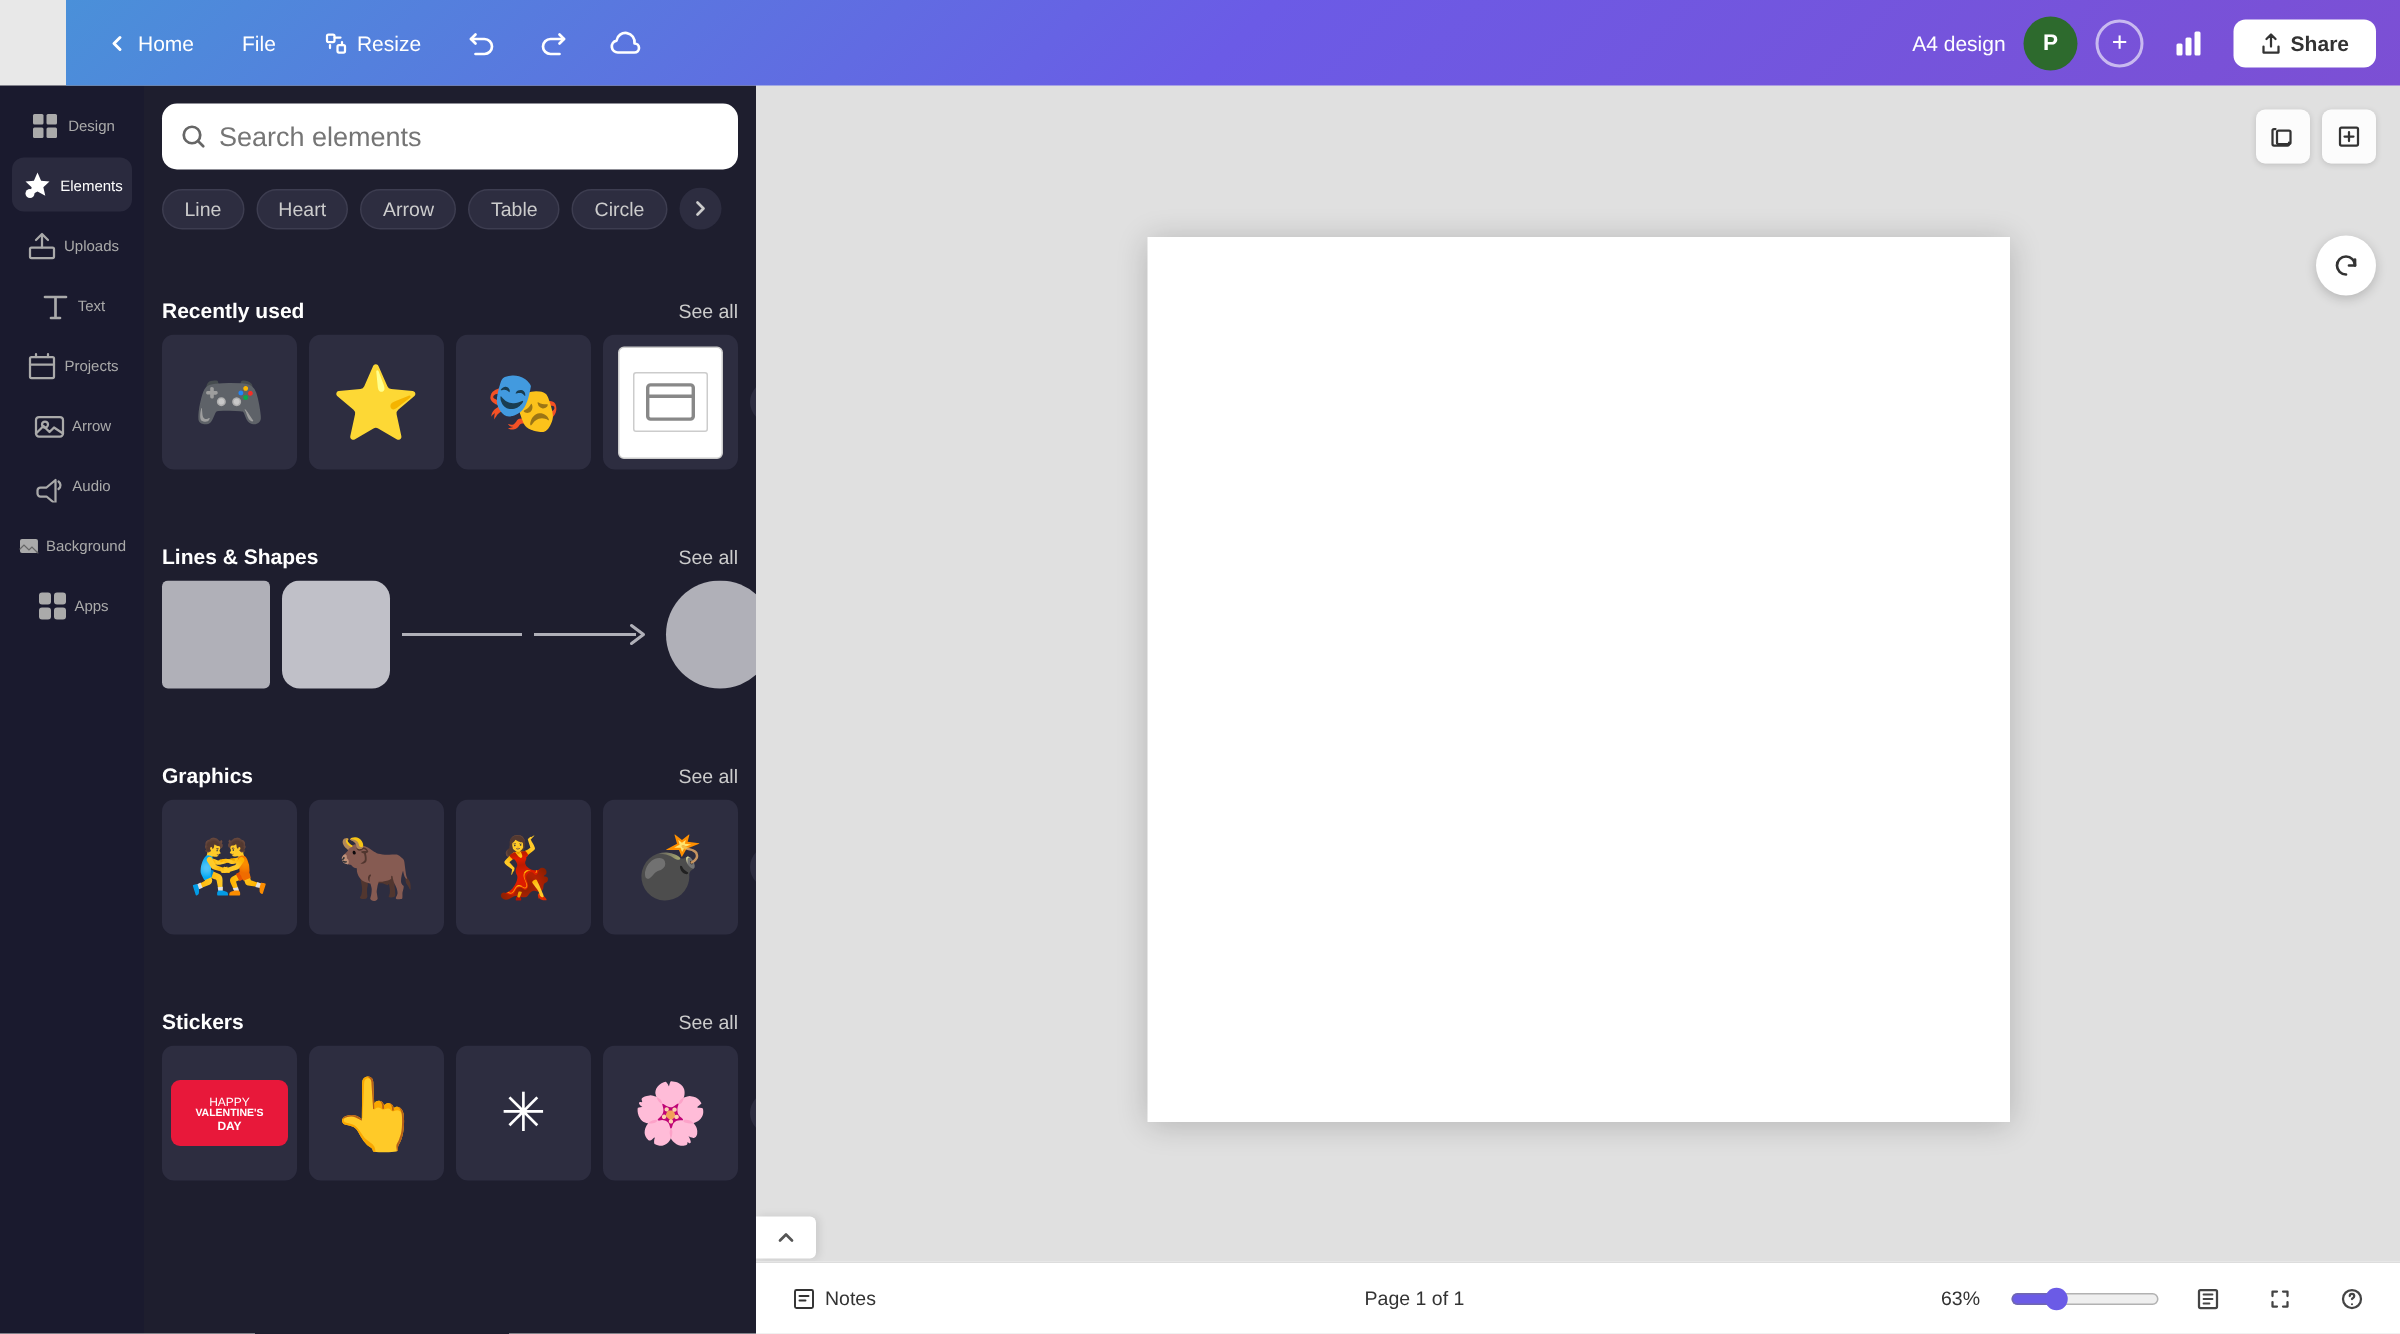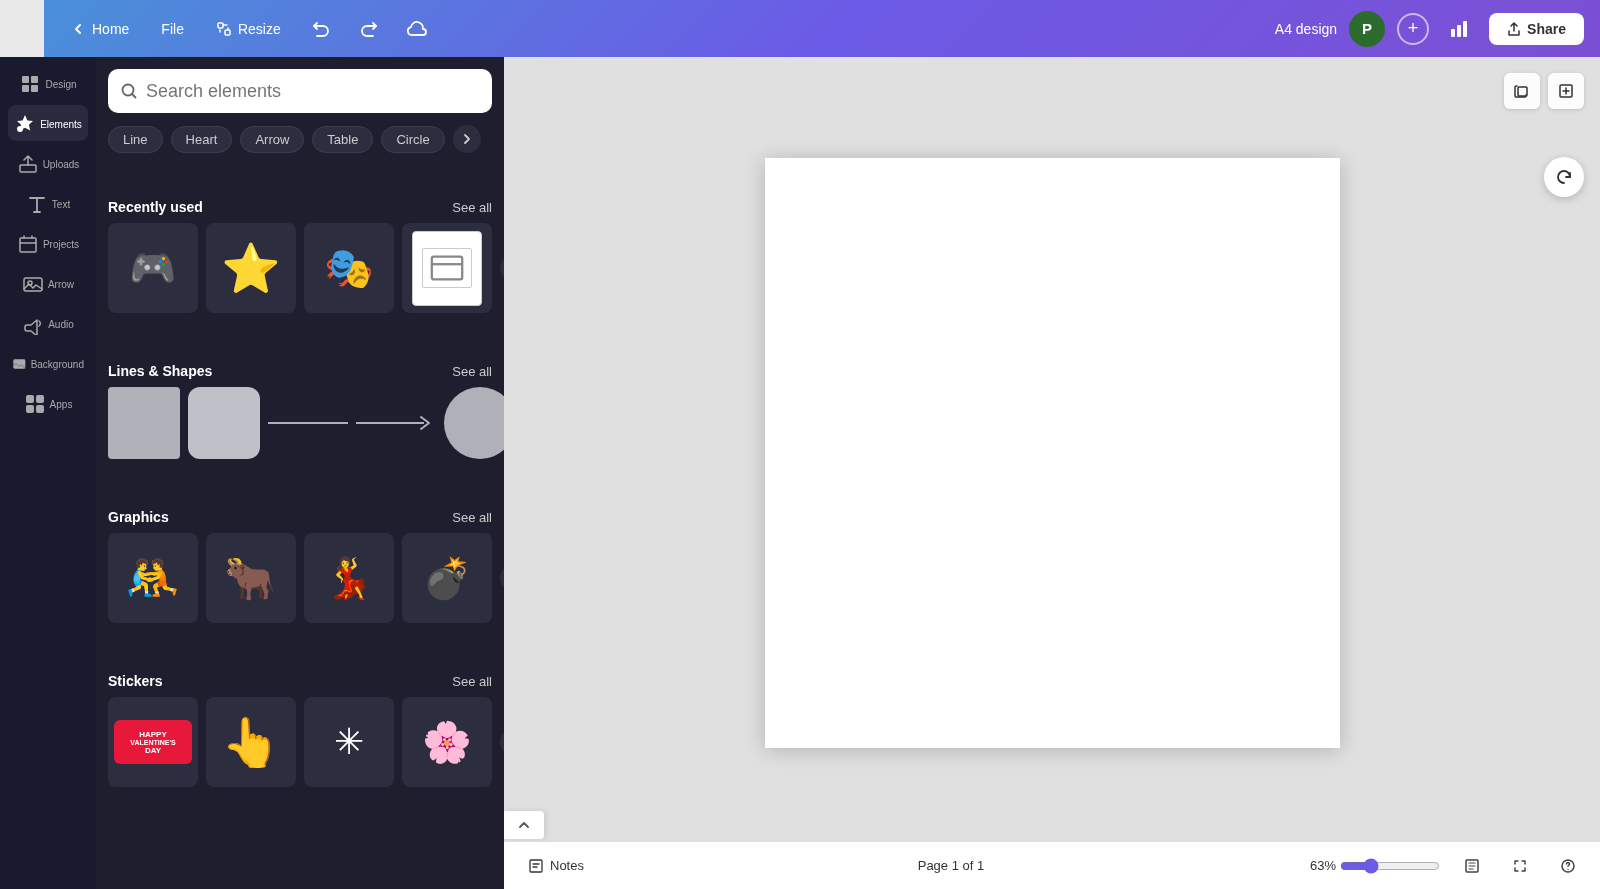--- a/index.html
+++ b/index.html
@@ -150,21 +150,21 @@
 
     
     #bottom-bar {
       position: absolute; bottom: 0; left: 504px; right: 0; height: 48px;
       background: white; border-top: 1px solid #ddd; display: flex; align-items: center; padding: 0 16px; gap: 16px;
     }
     .notes-btn {
       display: flex; align-items: center; gap: 6px; color: #333; font-size: 13px; cursor: pointer; padding: 4px 8px; border-radius: 4px;
     }
     .page-info { color: #333; font-size: 13px; flex: 1; text-align: center; }
-    .zoom-controls { display: flex; align-items: center; gap: 4px; }
+    .zoom-controls { display: flex; align-items: center; gap: 20px; }
     .zoom-label { color: #333; font-size: 13px; }
     .zoom-slider { width: 100px; accent-color: #6b5be6; cursor: pointer; }
     .bottom-icon-btn {
       width: 32px; height: 32px; display: flex; align-items: center; justify-content: center; cursor: pointer; color: #444; border-radius: 4px;
     }
     .star-shape {
       font-size: 48px; color: #FFD700;
     }
     .card-shape {
       width: 70px; height: 75px; background: white; border-radius: 4px; border: 1px solid #ccc; display: flex; flex-direction: column; align-items: center; justify-content: center; font-size: 10px;
@@ -425,21 +425,21 @@
   </div>
 
   <div class="section-header">
     <span class="section-title">Stickers</span>
     <span class="see-all">See all</span>
   </div>
   <div class="stickers-grid">
     <div class="sticker-item">
       <div style="display:flex;flex-direction:column;align-items:center;justify-content:center;gap:2px;">
         <div class="valentine-sticker">
-          <div style="font-size:8px;font-weight:700;color:white;">HAPPY</div>
+          <div style="font-size:8px;font-weight:400;color:white;">HAPPY</div>
           <div style="font-size:7px;font-weight:800;color:white;">VALENTINE'S</div>
           <div style="font-size:8px;font-weight:900;color:white;">DAY</div>
         </div>
       </div>
     </div>
     <div class="sticker-item">
       <span class="hand-emoji">👆</span>
     </div>
     <div class="sticker-item">
       <span class="sparkle-sticker">✳</span>

